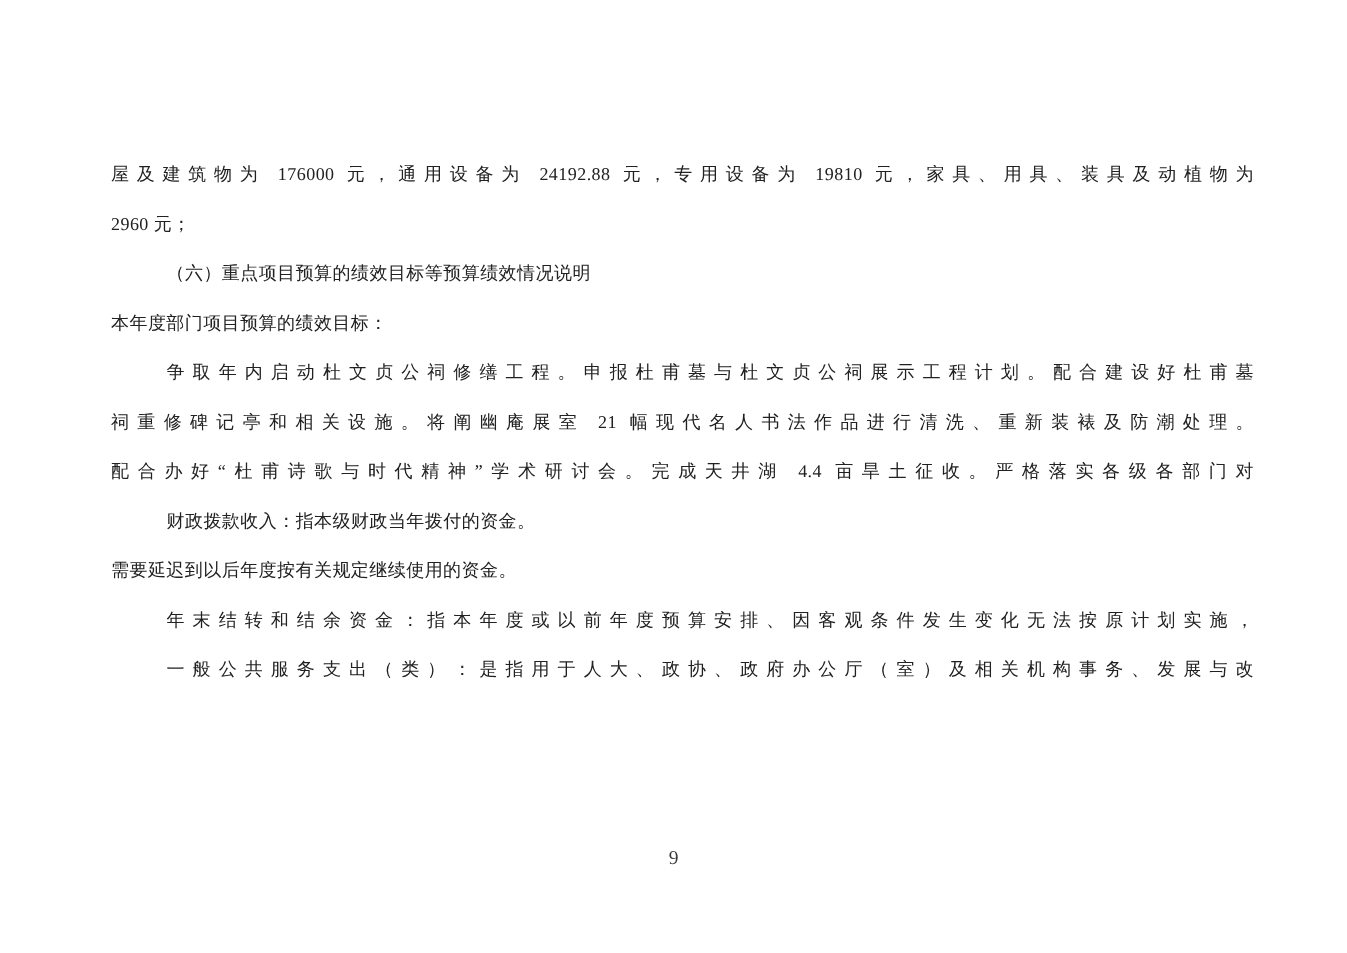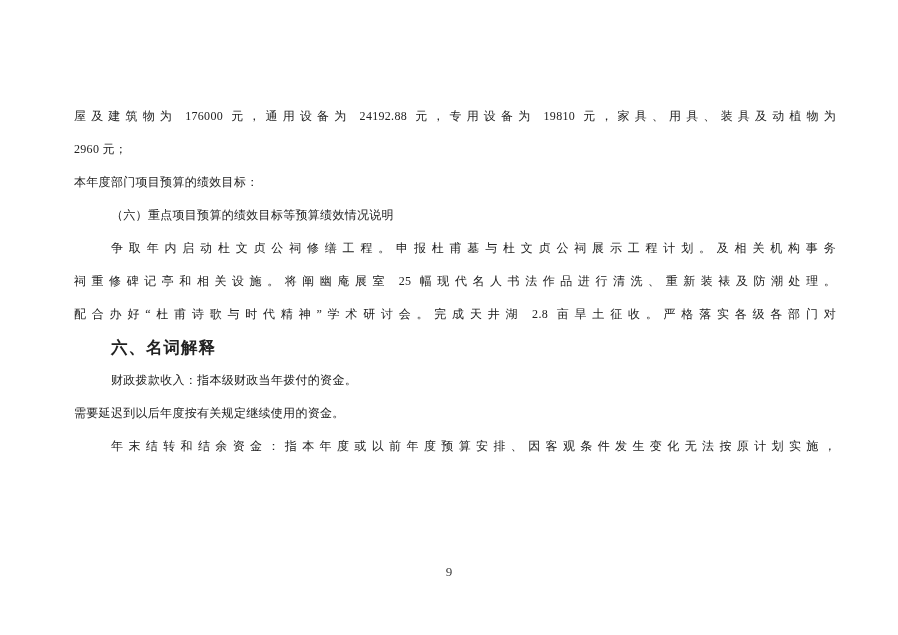--- a/index.html
+++ b/index.html
@@ -51,24 +51,24 @@
     font-family: "Liberation Serif", serif;
   }
 </style>
 </head>
 <body>
 
 <div class="page">
   <div class="text-column">
     <div class="line full">屋及建筑物为 176000 元，通用设备为 24192.88 元，专用设备为 19810 元，家具、用具、装具及动植物为</div>
     <div class="line">2960 元；</div>
+    <div class="line indent">（六）重点项目预算的绩效目标等预算绩效情况说明</div>
     <div class="line">本年度部门项目预算的绩效目标：</div>
-    <div class="line indent">（六）重点项目预算的绩效目标等预算绩效情况说明</div>
-    <div class="line indent full">争取年内启动杜文贞公祠修缮工程。申报杜甫墓与杜文贞公祠展示工程计划。及相关机构事务</div>
-    <div class="line full">祠重修碑记亭和相关设施。将阐幽庵展室 25 幅现代名人书法作品进行清洗、重新装裱及防潮处理。</div>
-    <div class="line full">配合办好“杜甫诗歌与时代精神”学术研讨会。完成天井湖 2.8 亩旱土征收。严格落实各级各部门对</div>
-    <div class="line indent heading">六、名词解释</div>
+    <div class="line indent full">争取年内启动杜文贞公祠修缮工程。申报杜甫墓与杜文贞公祠展示工程计划。配合建设好杜甫墓</div>
+    <div class="line full">祠重修碑记亭和相关设施。将阐幽庵展室 21 幅现代名人书法作品进行清洗、重新装裱及防潮处理。</div>
+    <div class="line full">配合办好“杜甫诗歌与时代精神”学术研讨会。完成天井湖 4.4 亩旱土征收。严格落实各级各部门对</div>
     <div class="line indent">财政拨款收入：指本级财政当年拨付的资金。</div>
     <div class="line">需要延迟到以后年度按有关规定继续使用的资金。</div>
     <div class="line indent full">年末结转和结余资金：指本年度或以前年度预算安排、因客观条件发生变化无法按原计划实施，</div>
+    <div class="line indent full">一般公共服务支出（类）：是指用于人大、政协、政府办公厅（室）及相关机构事务、发展与改</div>
   </div>
   <div class="page-number">9</div>
 </div>
 
 </body></html>

